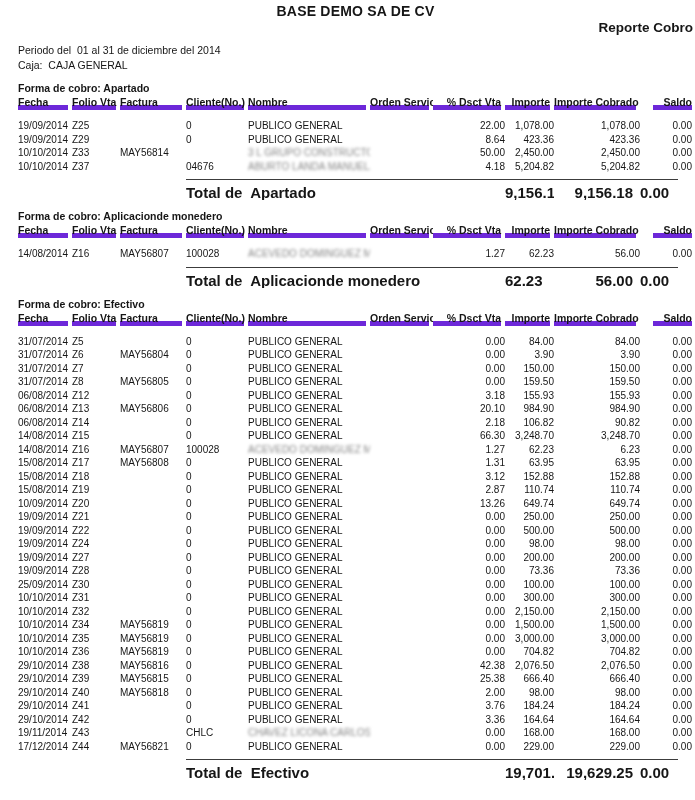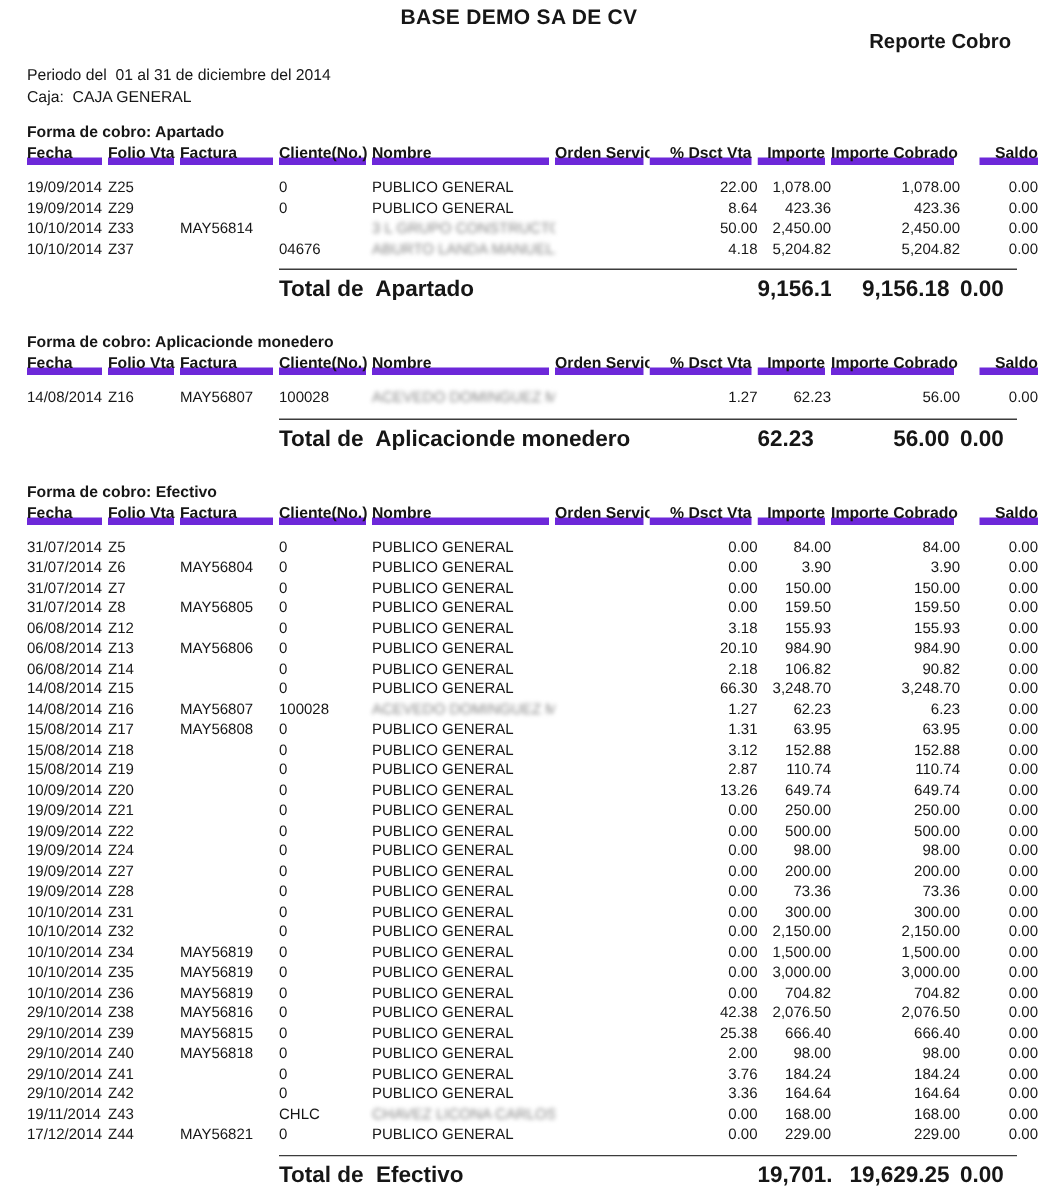--- a/index.html
+++ b/index.html
@@ -3,28 +3,28 @@
 <meta charset="utf-8">
 <style>
   * { box-sizing: border-box; }
   html, body { margin: 0; padding: 0; }
   body {
     width: 695px; height: 800px;
     background: #ffffff; color: #161616;
     font-family: "Liberation Sans", "DejaVu Sans", sans-serif;
     overflow: hidden;
   }
-  .page { padding: 3px 21px 0 18px; }
+  .page { padding: 3px 2px 0 18px; }
 
   .company   { font-size: 14px; font-weight: bold; text-align: center; line-height: 17px; letter-spacing: .2px; }
   .report-title { font-size: 13.5px; font-weight: bold; text-align: right; line-height: 16px; margin-bottom: 7px; }
 
   .meta { font-size: 10.5px; font-weight: normal; line-height: 15px; white-space: pre; }
 
-  .section { margin-top: 21px; }
+  .section { margin-top: 9px; }
   .section:first-child { margin-top: 8px; }
   .section-title { font-size: 10.5px; font-weight: bold; line-height: 14px; }
 
   table.rpt { border-collapse: collapse; table-layout: fixed; width: 674px; margin-top: 1px; }
   th, td { padding: 0; white-space: nowrap; overflow: hidden; }
 
   thead th { font-size: 10.5px; font-weight: bold; text-align: left; }
   thead th .hl {
     display: block; height: 14px;
     border-bottom: 5px solid #6d28d9;
@@ -515,20 +515,32 @@
               <td></td>
               <td>0</td>
               <td>PUBLICO GENERAL</td>
               <td></td>
               <td class="num">0.00</td>
               <td class="num">73.36</td>
               <td class="num">73.36</td>
               <td class="num">0.00</td>
             </tr>
             <tr>
+              <td>25/09/2014</td>
+              <td>Z30</td>
+              <td></td>
+              <td>0</td>
+              <td>PUBLICO GENERAL</td>
+              <td></td>
+              <td class="num">0.00</td>
+              <td class="num">100.00</td>
+              <td class="num">100.00</td>
+              <td class="num">0.00</td>
+            </tr>
+            <tr>
               <td>10/10/2014</td>
               <td>Z31</td>
               <td></td>
               <td>0</td>
               <td>PUBLICO GENERAL</td>
               <td></td>
               <td class="num">0.00</td>
               <td class="num">300.00</td>
               <td class="num">300.00</td>
               <td class="num">0.00</td>

